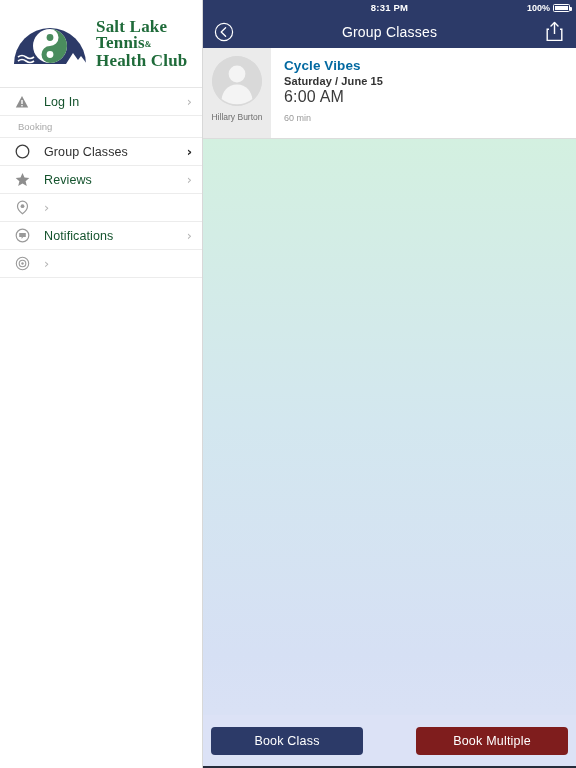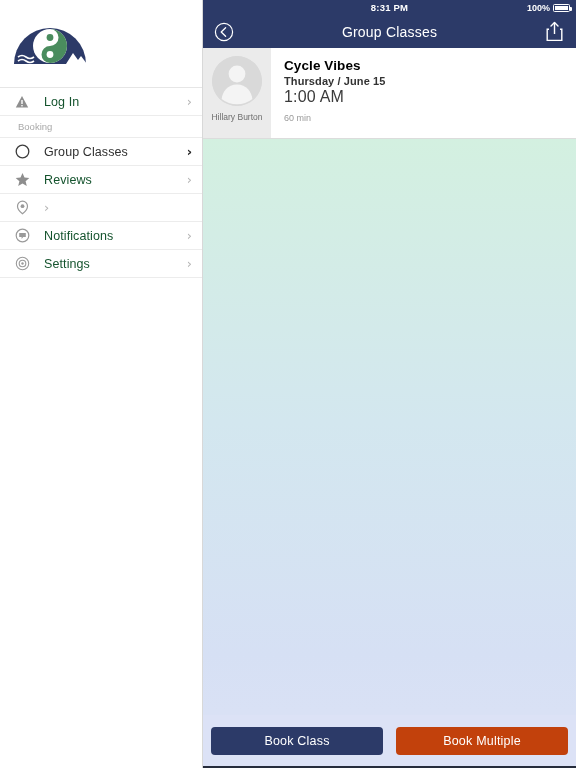--- a/index.html
+++ b/index.html
@@ -116,50 +116,50 @@
   }
   #avatar {
     width:50px; height:50px; border-radius:50%;
     background:#d9d9d9; overflow:hidden; position:relative;
   }
   #avatar-name {
     margin-top:7px; font-size:8.5px; color:#6e6e6e; text-align:center;
     line-height:1.1; width:82px;
   }
   #card-body { flex:1; background:#ffffff; padding:10px 0 0 13px; }
-  #class-name { font-size:13.5px; color:#000000; font-weight:bold; letter-spacing:0.1px; }
+  #class-name { font-size:13.5px; color:#0369a1; font-weight:bold; letter-spacing:0.1px; }
   #class-date { font-size:11px; color:#333; font-weight:bold; margin-top:2px; letter-spacing:0.1px;}
   #class-time { font-size:16px; color:#3a3a3a; margin-top:1px; letter-spacing:0.2px; }
   #class-dur  { font-size:9px; color:#9a9a9a; margin-top:7px; }
 
   
   #body-grad {
     flex:1;
     background:linear-gradient(180deg,#d3f0e0 0%, #d3e7ef 45%, #d6e0f4 82%, #dce2f6 100%);
     border-top:1px solid #dcdcdc;
     position:relative;
   }
   #action-bar {
     position:absolute; left:0; right:0; bottom:0;
     height:53px;
     background:#dce2f6;
     display:flex; align-items:center; justify-content:space-between;
     padding:0 8px;
     border-bottom:2px solid #262c3c;
   }
   .act-btn {
-    width:172px; height:28px;
+    width:152px; height:28px;
     border-radius:4px;
     display:flex; align-items:center; justify-content:center;
     color:#fff; font-size:12.5px; letter-spacing:0.2px;
     border:none; cursor:pointer;
     font-family:"Liberation Sans", sans-serif;
   }
   #book-class { background:#2c3a68; }
-  #book-multiple { background:#c2410c; }
+  #book-multiple { background:#7f1d1d; }
 </style>
 </head>
 <body>
 
 <div id="app">
 
   <div id="sidebar">
 
     <div id="brand">
       <span class="logo-mark">
@@ -167,20 +167,25 @@
           <path d="M2 46 A36 36 0 0 1 74 46 Z" fill="#2c3a68"></path>
           <circle cx="38" cy="28" r="17" fill="#ffffff"></circle>
           <path d="M38 11 a17 17 0 0 1 0 34 a8.5 8.5 0 0 1 0 -17 a8.5 8.5 0 0 0 0 -17 Z" fill="#4a8c5e"></path>
           <circle cx="38" cy="19.5" r="3.4" fill="#4a8c5e"></circle>
           <circle cx="38" cy="36.5" r="3.4" fill="#ffffff"></circle>
           <path d="M6 39 q4 -3 8 0 q4 3 8 0" stroke="#ffffff" stroke-width="1.6" fill="none"></path>
           <path d="M6 43 q4 -3 8 0 q4 3 8 0" stroke="#ffffff" stroke-width="1.6" fill="none"></path>
           <path d="M54 46 l7 -11 l5 7 l3 -4 l6 8 Z" fill="#ffffff"></path>
         </svg>
       </span>
+      <span class="logo-text">
+        <span>Salt Lake</span><br>
+        <span>Tennis</span><span class="amp">&amp;</span><br>
+        <span>Health Club</span>
+      </span>
     </div>
 
     <div class="nav-row">
       <span class="nav-icon">
         <svg width="14" height="14" viewBox="0 0 14 14">
           <path d="M7 1 L13.2 12.6 L0.8 12.6 Z" fill="#8e8e8e"></path>
           <rect x="6.3" y="5" width="1.4" height="4" fill="#ffffff"></rect>
           <rect x="6.3" y="10" width="1.4" height="1.4" fill="#ffffff"></rect>
         </svg>
       </span>
@@ -232,21 +237,20 @@
     </div>
 
     <div class="nav-row">
       <span class="nav-icon">
         <svg width="15" height="15" viewBox="0 0 15 15">
           <circle cx="7.5" cy="7.5" r="6.2" fill="none" stroke="#9a9a9a" stroke-width="1.1"></circle>
           <circle cx="7.5" cy="7.5" r="3.3" fill="none" stroke="#9a9a9a" stroke-width="1.1"></circle>
           <circle cx="7.5" cy="7.5" r="1.2" fill="#9a9a9a"></circle>
         </svg>
       </span>
-      <span class="nav-label">Settings</span>
       <span class="chev">›</span>
     </div>
 
     <div id="sidebar-fill"></div>
   </div>
 
   <div id="pane">
 
     <div id="statusbar">
       <span id="clock">8:31 PM</span>
@@ -281,22 +285,22 @@
           <svg width="50" height="50" viewBox="0 0 50 50">
             <circle cx="25" cy="25" r="25" fill="#d9d9d9"></circle>
             <circle cx="25" cy="18" r="8.4" fill="#f4f4f4"></circle>
             <path d="M25 28.5 c9.5 0 14.5 7.2 15.4 14.5 a25 25 0 0 1 -30.8 0 C10.5 35.7 15.5 28.5 25 28.5 Z" fill="#f4f4f4"></path>
           </svg>
         </div>
         <div id="avatar-name">Hillary Burton</div>
       </div>
       <div id="card-body">
         <div id="class-name">Cycle Vibes</div>
-        <div id="class-date">Thursday / June 15</div>
-        <div id="class-time">1:00 AM</div>
+        <div id="class-date">Saturday / June 15</div>
+        <div id="class-time">6:00 AM</div>
         <div id="class-dur">60 min</div>
       </div>
     </div>
 
     <div id="body-grad">
       <div id="action-bar">
         <button class="act-btn" id="book-class">Book Class</button>
         <button class="act-btn" id="book-multiple">Book Multiple</button>
       </div>
     </div>

